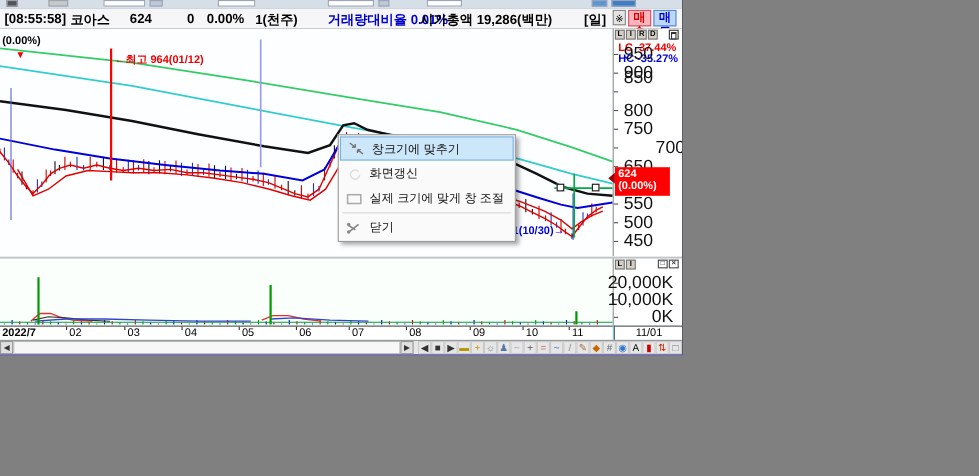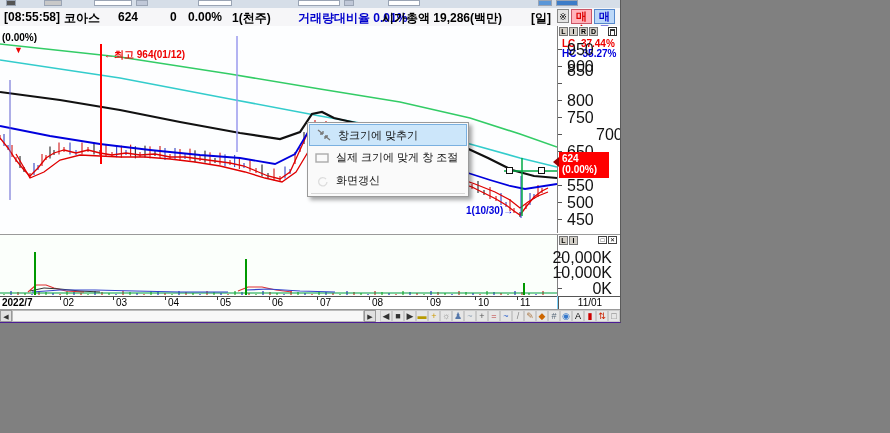--- a/index.html
+++ b/index.html
@@ -429,29 +429,39 @@
         <span class="mic">
           <svg width="16" height="14">
             <path d="M2 2 L7 6 M7 6 L4 6 M7 6 L7 3 M14 12 L9 8 M9 8 L12 8 M9 8 L9 11" stroke="#777" stroke-width="1.3" fill="none"></path>
           </svg>
         </span>
         <span>창크기에 맞추기</span>
       </div>
       <div class="mitem">
         <span class="mic">
           <svg width="16" height="14">
+            <path d="M12 5 a4.2 4.2 0 1 0 1 3" stroke="#ddd" fill="none" stroke-width="1.3"></path>
+          </svg>
+        </span>
+        <span>화면갱신</span>
+      </div>
+      <div class="mitem">
+        <span class="mic">
+          <svg width="16" height="14">
             <rect x="2" y="3" width="12" height="8" fill="none" stroke="#aaa" stroke-width="1.4"></rect>
           </svg>
         </span>
         <span>실제 크기에 맞게 창 조절</span>
       </div>
+      <div class="msep"></div>
       <div class="mitem">
         <span class="mic">
           <svg width="16" height="14">
-            <path d="M12 5 a4.2 4.2 0 1 0 1 3" stroke="#ddd" fill="none" stroke-width="1.3"></path>
+            <path d="M3 11 L12 4 M3 5 L9 9" stroke="#888" stroke-width="1.5"></path>
+            <circle cx="3" cy="4" r="1.6" fill="#888"></circle>
+            <circle cx="3" cy="11" r="1.6" fill="#888"></circle>
           </svg>
         </span>
-        <span>화면갱신</span>
-      </div>
-      <div class="msep"></div>
+        <span>닫기</span>
+      </div>
     </div>
 
 </div>
 
 </body></html>

